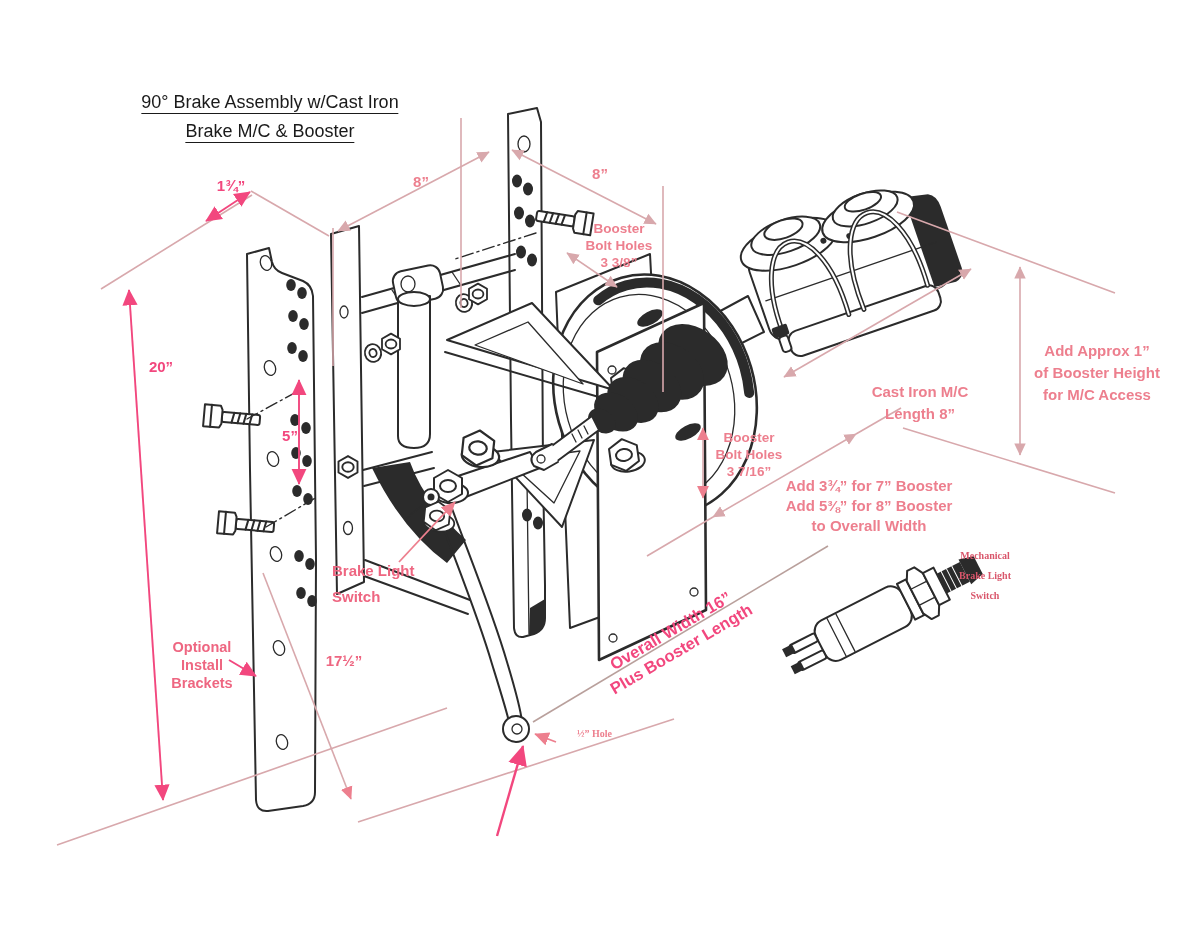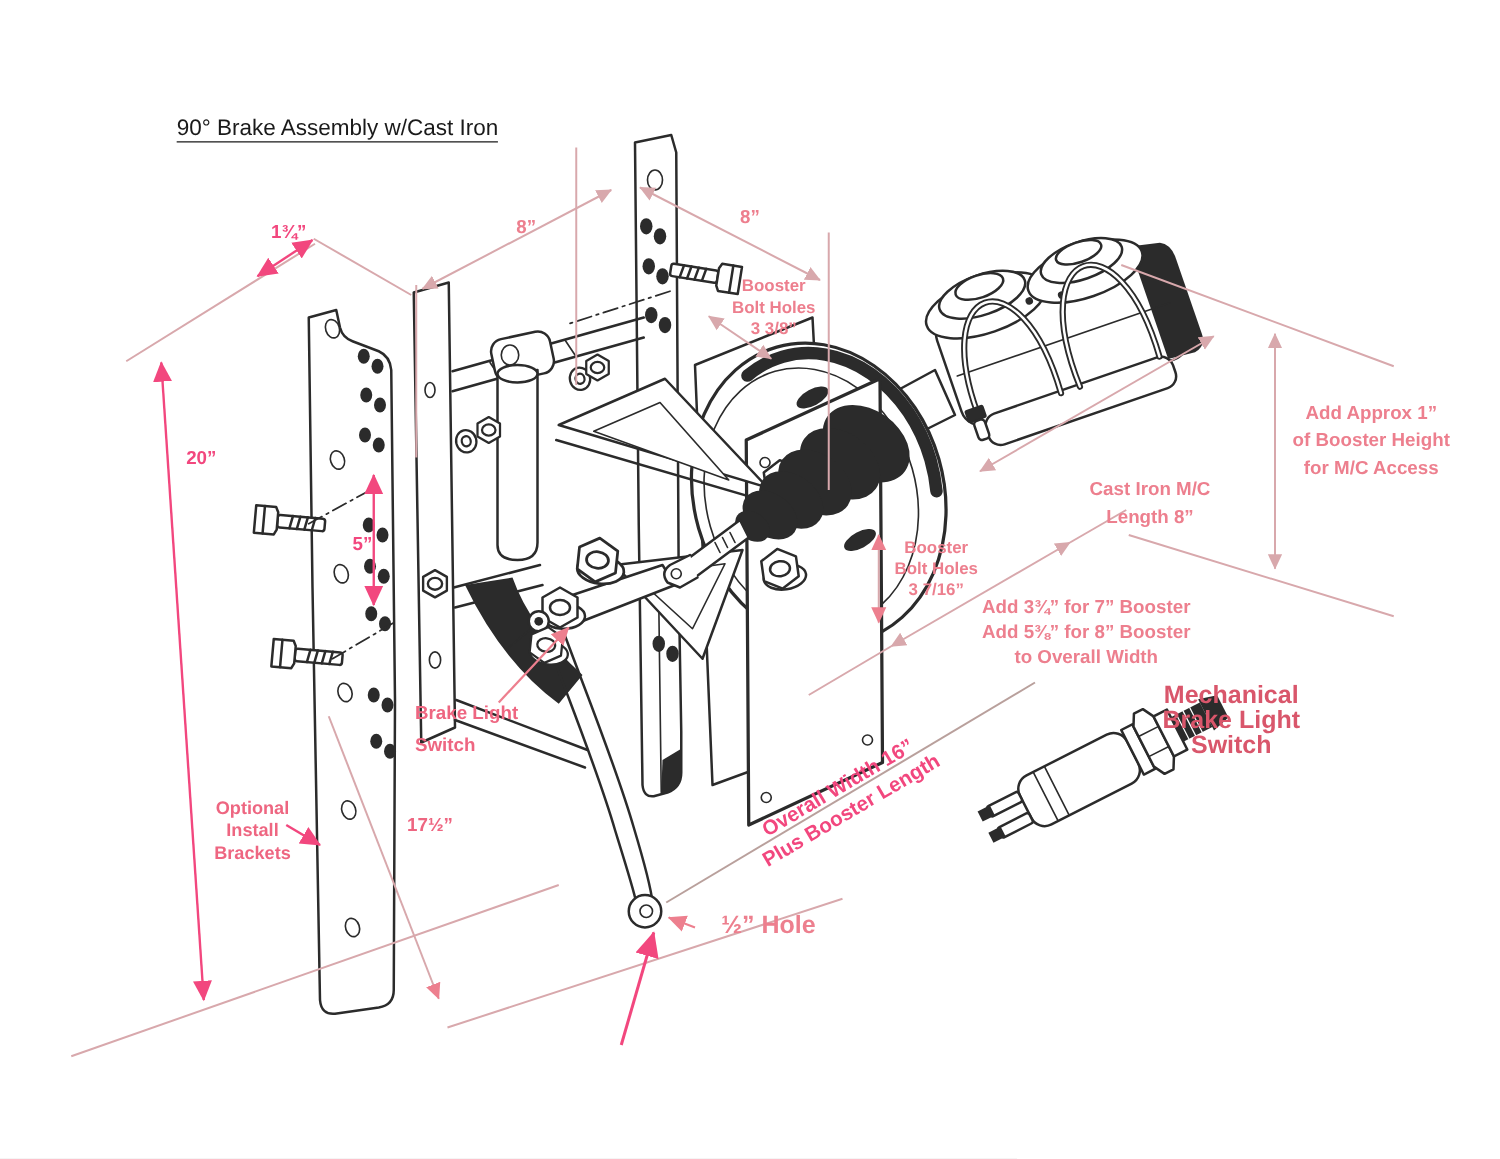--- a/index.html
+++ b/index.html
@@ -31,21 +31,21 @@
 
   .lbl{position:absolute;font-weight:bold;white-space:nowrap;text-align:center;
        transform:translateX(-50%);line-height:1.25;}
   .c-rose{color:var(--annotation-rose);}
   .c-mid{color:var(--annotation-mid);}
   .c-bright{color:var(--annotation-bright);}
   .c-dark{color:var(--annotation-dark-rose);}
   .s13{font-size:13.5px;}
   .s14{font-size:14.5px;}
   .s15{font-size:15px;}
-  .s15b{font-size:20px;}
+  .s15b{font-size:10px;font-family:Liberation Serif, serif;}
 
   .title{position:absolute;left:270px;top:88px;transform:translateX(-50%);
          color:#1a1a1a;font-size:18px;text-align:center;line-height:29px;font-weight:normal;}
   .title span{border-bottom:1.6px solid #1a1a1a;padding-bottom:1px;}
 
   .rot-label{position:absolute;left:676px;top:640px;
              transform:translate(-50%,-50%) rotate(-30.5deg);
              color:var(--annotation-bright);font-weight:bold;font-size:16.5px;
              text-align:center;line-height:21px;white-space:nowrap;}
   .left-align{text-align:left;transform:none;}
@@ -323,20 +323,21 @@
     <line class="bright" x1="229" y1="660" x2="256" y2="676" marker-end="url(#mBright)"></line>
     <line class="bright" style="stroke-width:2.4" x1="497" y1="836" x2="523" y2="746" marker-end="url(#mBright)"></line>
 
     <line class="rose" x1="556" y1="742" x2="535" y2="734" marker-end="url(#mRose)"></line>
     <line class="rose" x1="399" y1="562" x2="455" y2="502" marker-end="url(#mRose)"></line>
   </g>
 </svg>
 
 <div class="title">
   <div><span>90° Brake Assembly w/Cast Iron</span></div>
+  <div><span>Brake M/C &amp; Booster</span></div>
 </div>
 
 <div class="lbl c-bright s15" style="left:231px;top:177px;">1¾”</div>
 <div class="lbl c-rose s15" style="left:421px;top:173px;">8”</div>
 <div class="lbl c-rose s15" style="left:600px;top:165px;">8”</div>
 
 <div class="lbl c-rose s13" style="left:619px;top:221px;">
   <div>Booster</div>
   <div>Bolt Holes</div>
   <div>3 3/8”</div>
@@ -368,21 +369,21 @@
   <div>Add 3¾” for 7” Booster</div>
   <div>Add 5⅜” for 8” Booster</div>
   <div>to Overall Width</div>
 </div>
 
 <div class="lbl c-rose s15" style="left:920px;top:348px;line-height:22px;margin-top:33px;">
   <div>Cast Iron M/C</div>
   <div>Length 8”</div>
 </div>
 
-<div class="lbl c-rose s15" style="left:1097px;top:320px;line-height:22px;">
+<div class="lbl c-rose s15" style="left:1097px;top:340px;line-height:22px;">
   <div>Add Approx 1”</div>
   <div>of Booster Height</div>
   <div>for M/C Access</div>
 </div>
 
 <div class="lbl c-dark s15b" style="left:985px;top:546px;line-height:20px;">
   <div>Mechanical</div>
   <div>Brake Light</div>
   <div>Switch</div>
 </div>

